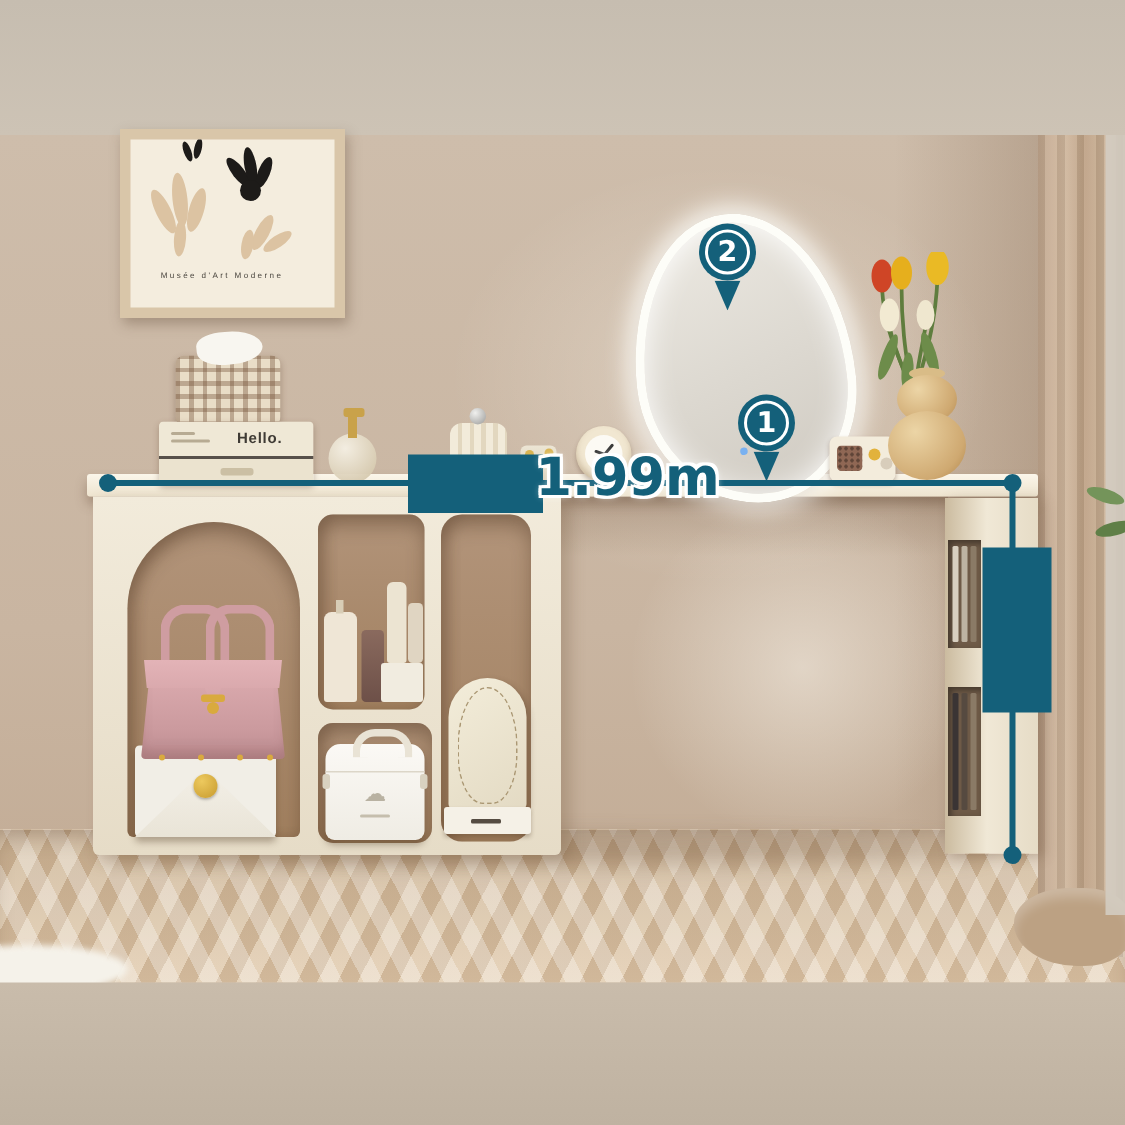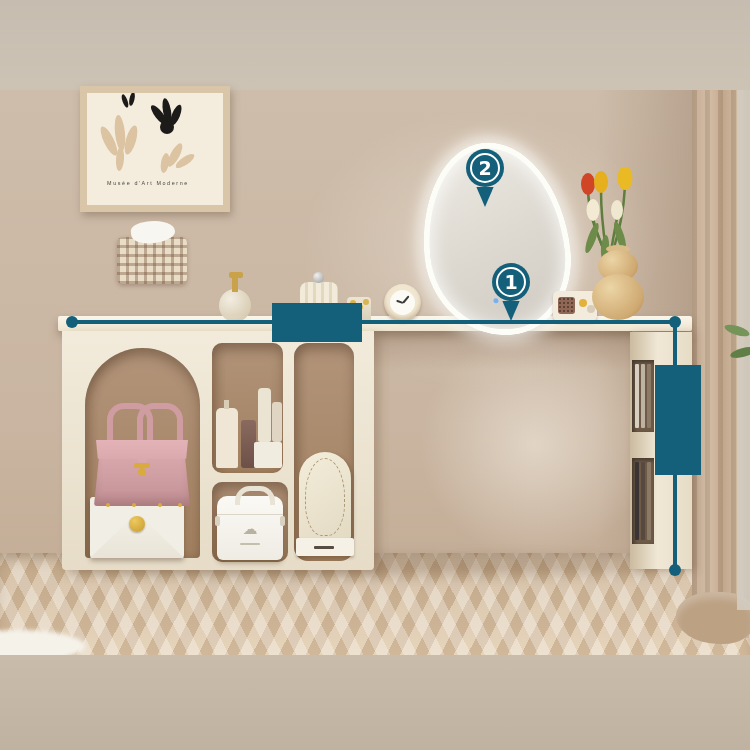--- a/index.html
+++ b/index.html
@@ -239,20 +239,29 @@
   </div>
   <div class="abs stand-mirror">
     <div class="stand-oval"></div>
   </div>
   <div class="abs stand-base">
     <div class="stand-slot"></div>
   </div>
 
   <div class="abs tissue-basket"></div>
   <div class="abs tissue"></div>
+  <div class="abs hello-box">
+    <div class="hello-top"></div>
+    <div class="hello-divider"></div>
+    <div class="hello-bottom"></div>
+    <div class="hello-line" style="left:8px;top:7px;width:16px;"></div>
+    <div class="hello-line" style="left:8px;top:12px;width:26px;"></div>
+    <div class="hello-label">Hello.</div>
+    <div class="hello-pull"></div>
+  </div>
   <div class="abs spray">
     <div class="spray-bulb"></div>
     <div class="spray-neck"></div>
     <div class="spray-head"></div>
   </div>
   <div class="abs canister"></div>
   <div class="abs canister-knob"></div>
   <div class="abs perfume">
     <div class="perfume-flower" style="left:3px;top:3px;"></div>
     <div class="perfume-flower" style="left:10px;top:7px;"></div>
@@ -300,20 +309,21 @@
     <div class="vase-bottom"></div>
   </div>
 
   <div class="abs m-line-h"></div>
   <div class="abs m-line-v"></div>
   <div class="abs m-dot" style="left:66px;top:316px;"></div>
   <div class="abs m-dot" style="left:669px;top:316px;"></div>
   <div class="abs m-dot" style="left:669px;top:564px;"></div>
   <div class="abs m-rect" style="left:272px;top:303px;width:90px;height:39px;"></div>
   <div class="abs m-rect" style="left:655px;top:365px;width:46px;height:110px;"></div>
+  <div class="m-label" style="left:357px;top:299px;font-size:35px;">1.99m</div>
 
   <div class="badge" style="left:491px;top:267px;">
     <div class="badge-circle">1</div>
     <div class="badge-pointer"></div>
   </div>
   <div class="badge" style="left:465px;top:153px;">
     <div class="badge-circle">2</div>
     <div class="badge-pointer"></div>
   </div>
 

